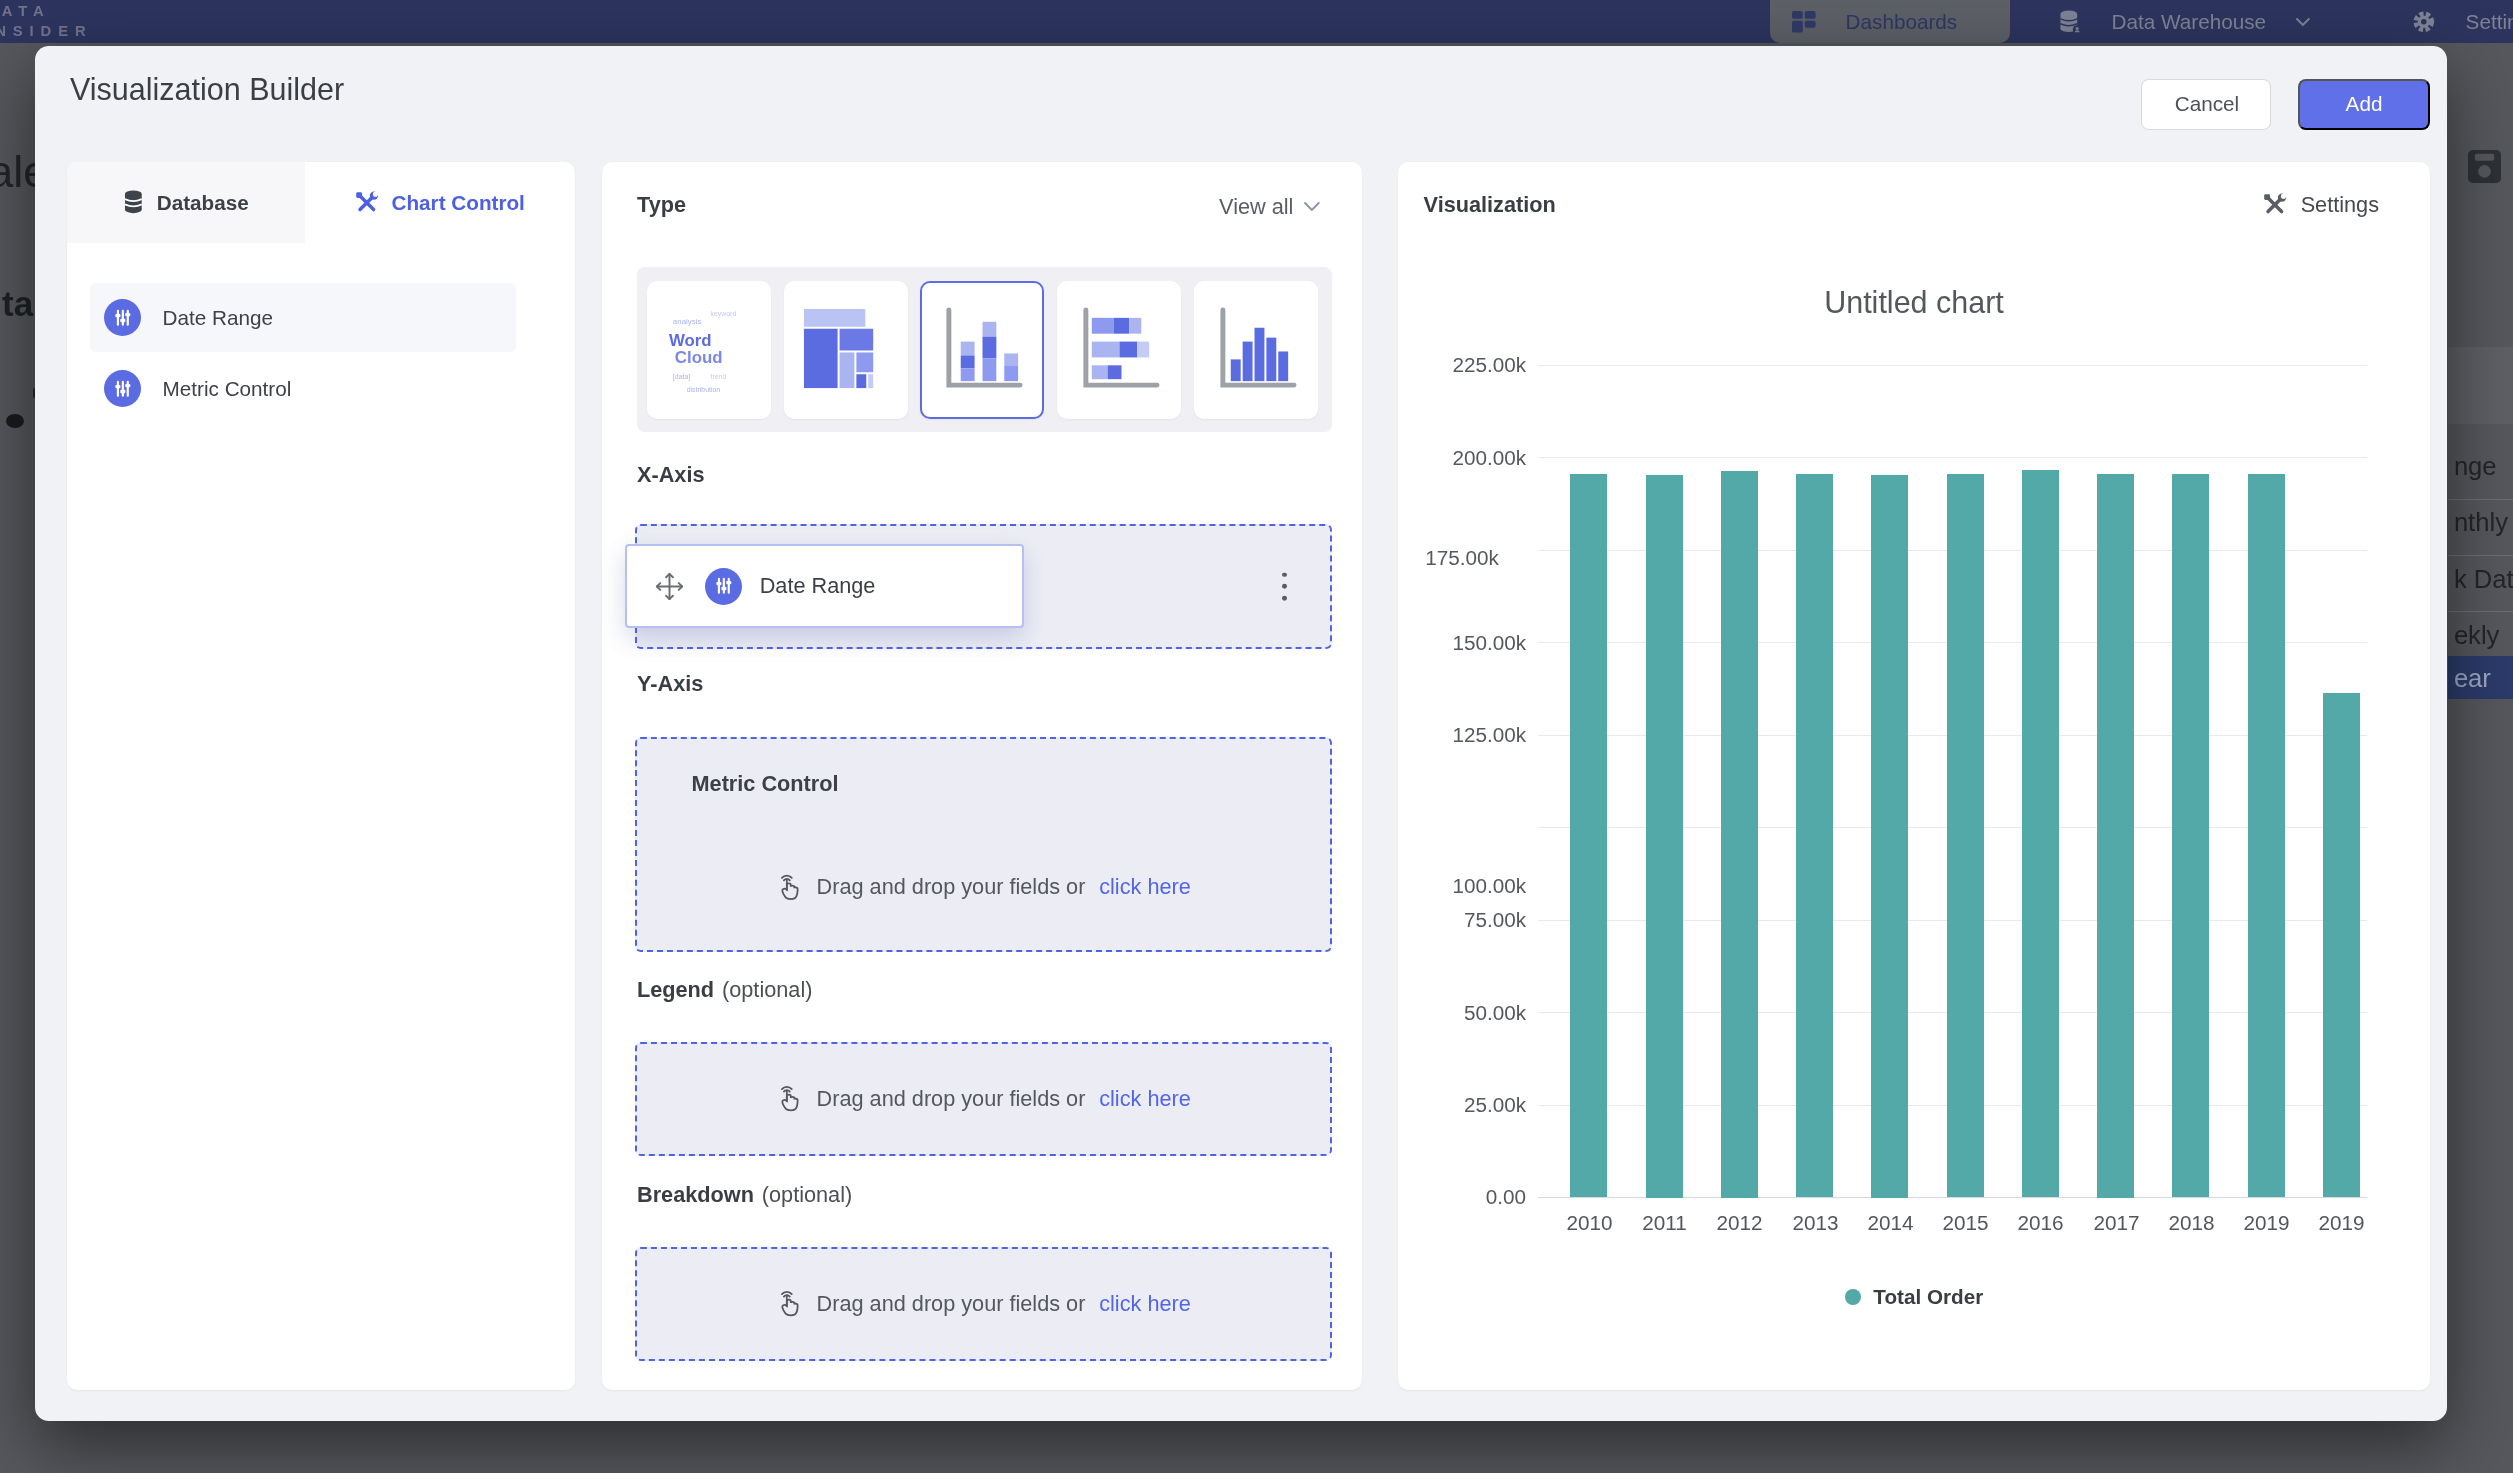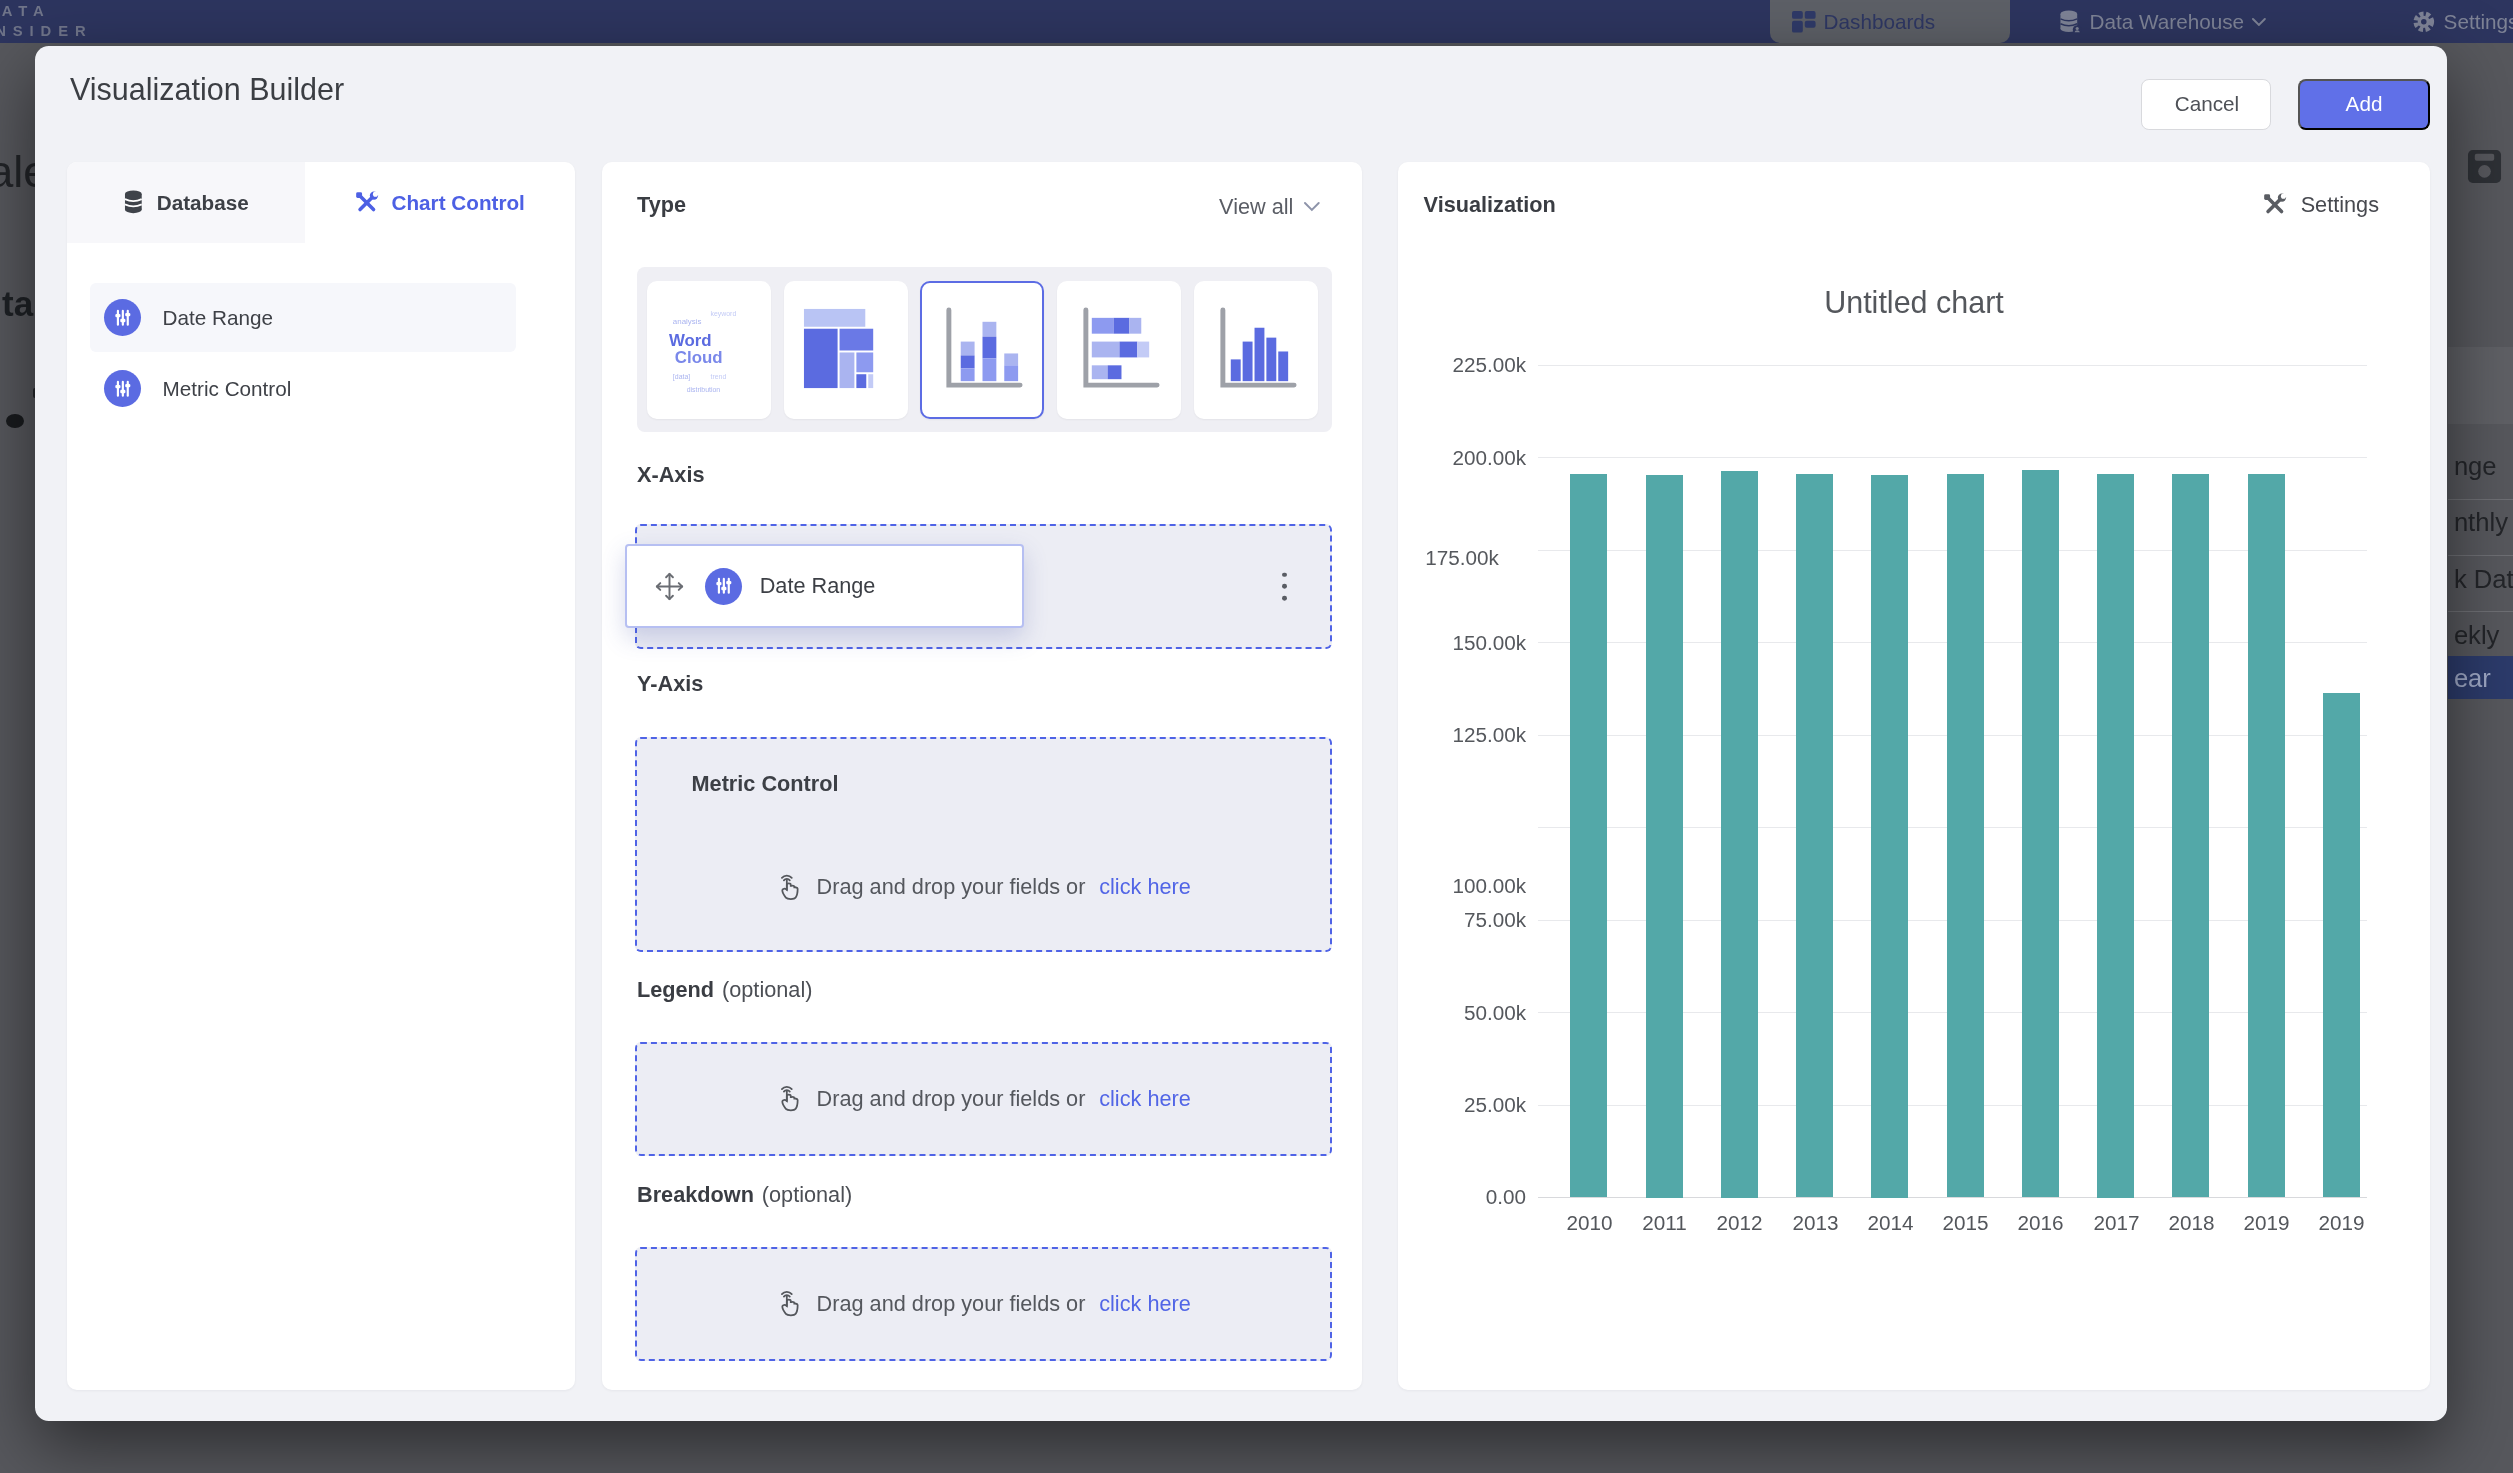--- a/index.html
+++ b/index.html
@@ -5,21 +5,21 @@
   html,body{margin:0;padding:0;background:#3f4045;}
   #screen{position:relative;width:2514px;height:1474px;overflow:hidden;background:#57585d;
           font-family:"Liberation Sans","DejaVu Sans",sans-serif;}
 
   
   #nav{position:absolute;left:0;top:0;width:2514px;height:43px;background:#2d355f;z-index:1;}
   .logo{position:absolute;left:-15.8px;top:2px;color:#70758a;font-weight:700;font-size:14.8px;
         letter-spacing:6.9px;line-height:19.7px;white-space:nowrap;}
   .nav-hl{position:absolute;left:1770px;top:0;width:240px;height:43px;background:#5d6067;
           border-radius:0 0 9.9px 9.9px;}
-  .nav-item{position:absolute;top:0;height:43px;display:flex;align-items:center;gap:7px;
+  .nav-item{position:absolute;top:0;height:43px;display:flex;align-items:center;gap:29px;
             font-size:20.7px;color:#7e8396;font-weight:500;white-space:nowrap;}
   #nav-dash{left:1791px;color:#2e3763;}
   #nav-dw{left:2058px;}
   #nav-set{left:2411px;}
 
   .frag{position:absolute;z-index:1;color:#222428;}
   #frag-title{left:-11.8px;top:146px;font-size:45px;}
   #frag-ta{left:2px;top:284px;font-size:35px;font-weight:600;color:#1e2125;}
   #frag-dot{left:5.9px;top:414px;width:17.7px;height:13.8px;border-radius:50%;background:#191b1e;}
   #frag-dash{left:33px;top:388px;width:9.9px;height:9.9px;border-radius:2px;background:#26282c;}
@@ -450,16 +450,20 @@
           <div class="xtick" style="left: 598px; top: 1049px;">2016</div>
           <div class="bar" style="left: 699px; top: 312px; width: 37px; height: 724px; background: rgb(83, 168, 168);"></div>
           <div class="xtick" style="left: 674px; top: 1049px;">2017</div>
           <div class="bar" style="left: 774px; top: 312px; width: 37px; height: 723px; background: rgb(83, 168, 168);"></div>
           <div class="xtick" style="left: 749px; top: 1049px;">2018</div>
           <div class="bar" style="left: 850px; top: 312px; width: 37px; height: 723px; background: rgb(83, 168, 168);"></div>
           <div class="xtick" style="left: 824px; top: 1049px;">2019</div>
           <div class="bar" style="left: 925px; top: 531px; width: 37px; height: 504px; background: rgb(83, 168, 168);"></div>
           <div class="xtick" style="left: 899px; top: 1049px;">2019</div>
         </div>
+      <div id="legend-row">
+        <span id="legend-dot" style="background: rgb(83, 168, 168);"></span>
+        <span id="legend-text">Total Order</span>
+      </div>
     </div>
   </div>
 </div>
 
 
 </body></html>

